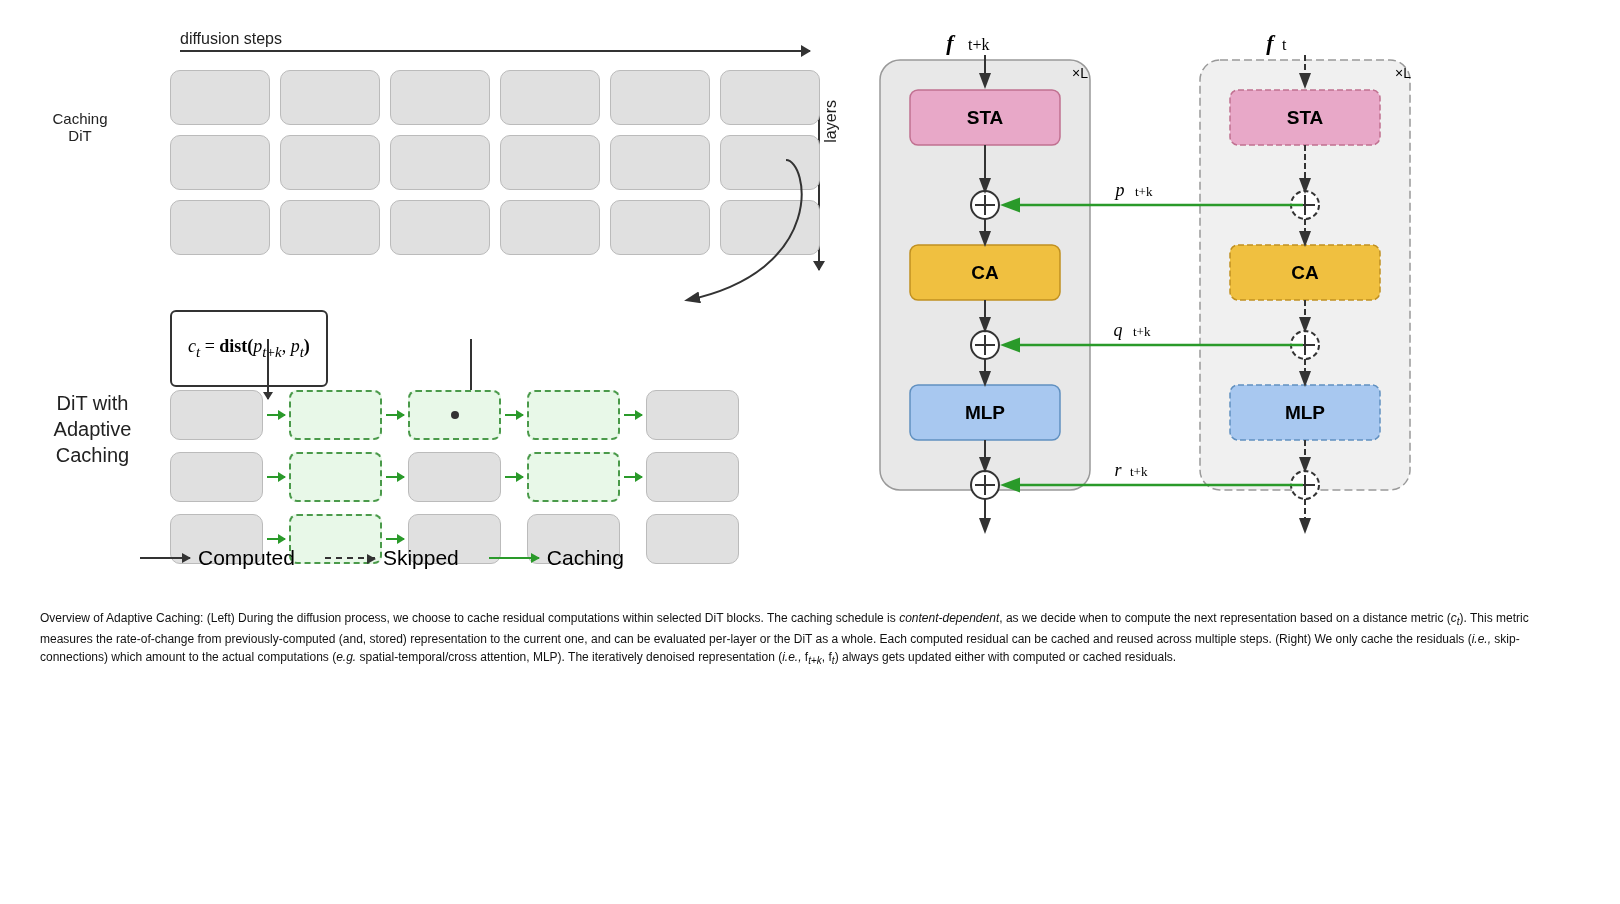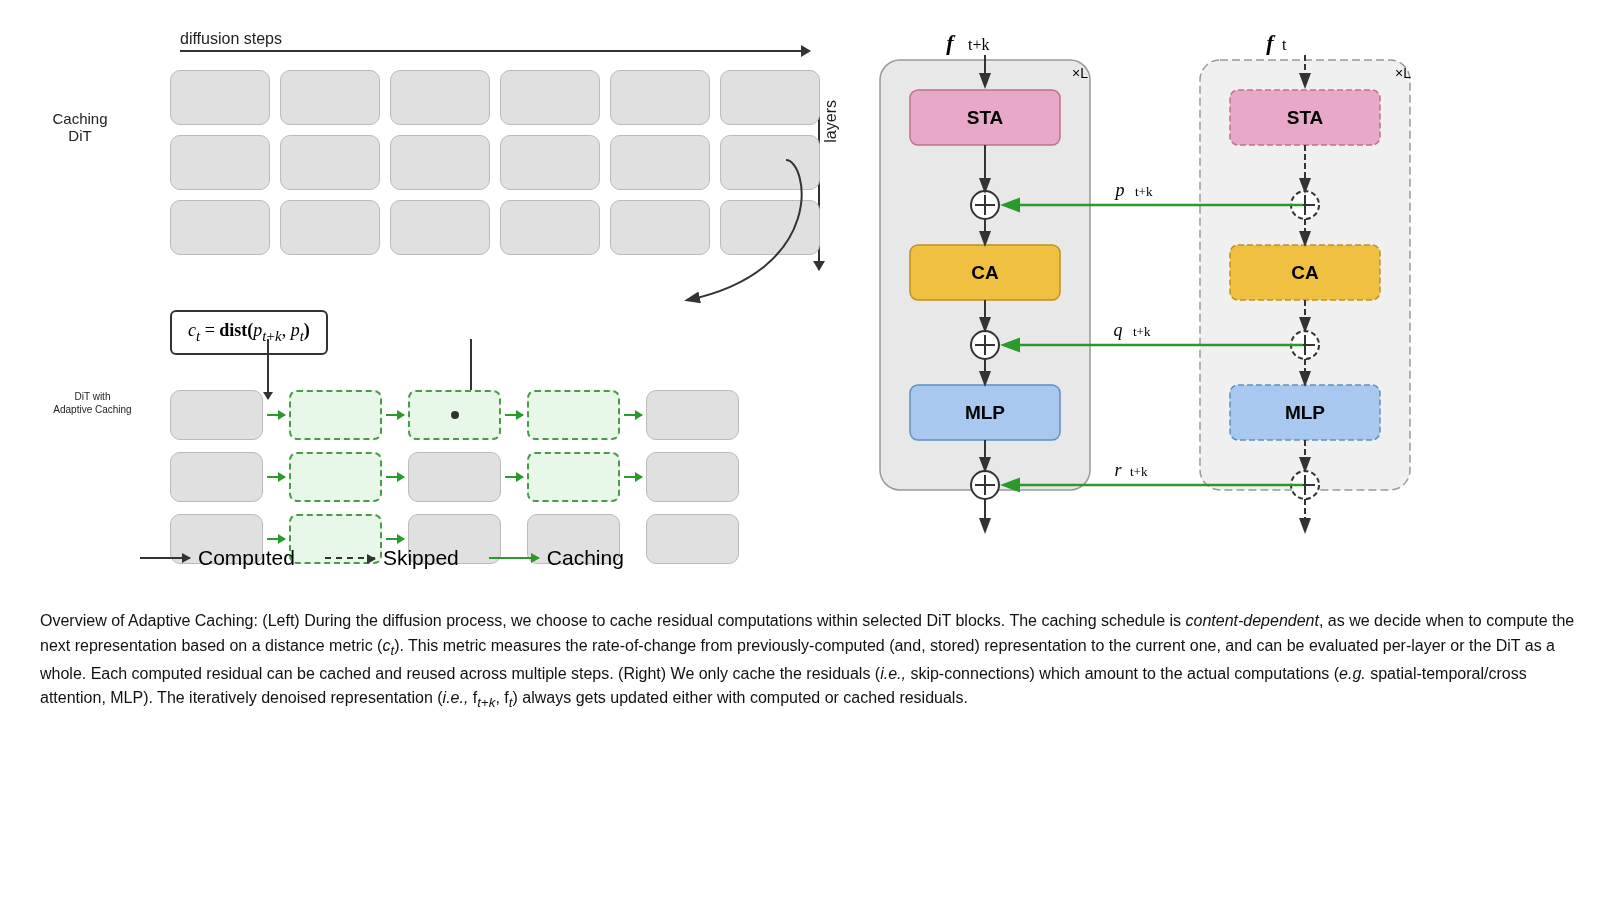--- a/index.html
+++ b/index.html
@@ -122,21 +122,21 @@
       border: 1.5px solid #bbb;
     }
 
     
     .formula-box {
       position: absolute;
       top: 290px;
       left: 130px;
       border: 2px solid #333;
       border-radius: 6px;
-      padding: 8px 16px;
+      padding: 24px 16px;
       font-size: 18px;
       font-family: 'Times New Roman', serif;
       background: #fff;
       white-space: nowrap;
     }
 
     
     .grid-adaptive-row {
       position: absolute;
       left: 130px;
@@ -299,21 +299,21 @@
     
     .right-panel {
       flex: 1;
       position: relative;
     }
 
     
     .caption {
       width: 100%;
       font-family: Arial, sans-serif;
-      font-size: 16px;
+      font-size: 12px;
       line-height: 1.55;
       color: #111;
       padding-top: 8px;
       border-top: 1px solid transparent;
     }
 
     .caption em {
       font-style: italic;
     }
   </style>
@@ -369,21 +369,21 @@
             <path d="M0,0 L0,6 L8,3 z" fill="#333"></path>
           </marker>
           <marker id="arrowGreen" markerWidth="8" markerHeight="8" refX="6" refY="3" orient="auto">
             <path d="M0,0 L0,6 L8,3 z" fill="#2a9a2a"></path>
           </marker>
         </defs>
 
         <path d="M 618,90 C 640,90 660,200 520,230" stroke="#333" stroke-width="2" fill="none" marker-end="url(#arrowBlack)"></path>
       </svg>
 
-      <div style="position:absolute;left:0px;top:370px;font-family:Arial,sans-serif;font-size:10px;color:#222;text-align:center;width:105px;line-height:1.3;">DiT with<br>Adaptive Caching</div>
+      <div style="position:absolute;left:0px;top:370px;font-family:Arial,sans-serif;font-size:20px;color:#222;text-align:center;width:105px;line-height:1.3;">DiT with<br>Adaptive Caching</div>
 
       <div class="grid-adaptive-row" style="top:370px;">
         <div class="cell-solid"></div>
         <div class="green-arrow"></div>
         <div class="cell-dashed">
           <div class="center-dot"></div>
         </div>
         <div class="green-arrow"></div>
         <div class="cell-dashed"></div>
         <div class="green-arrow"></div>

